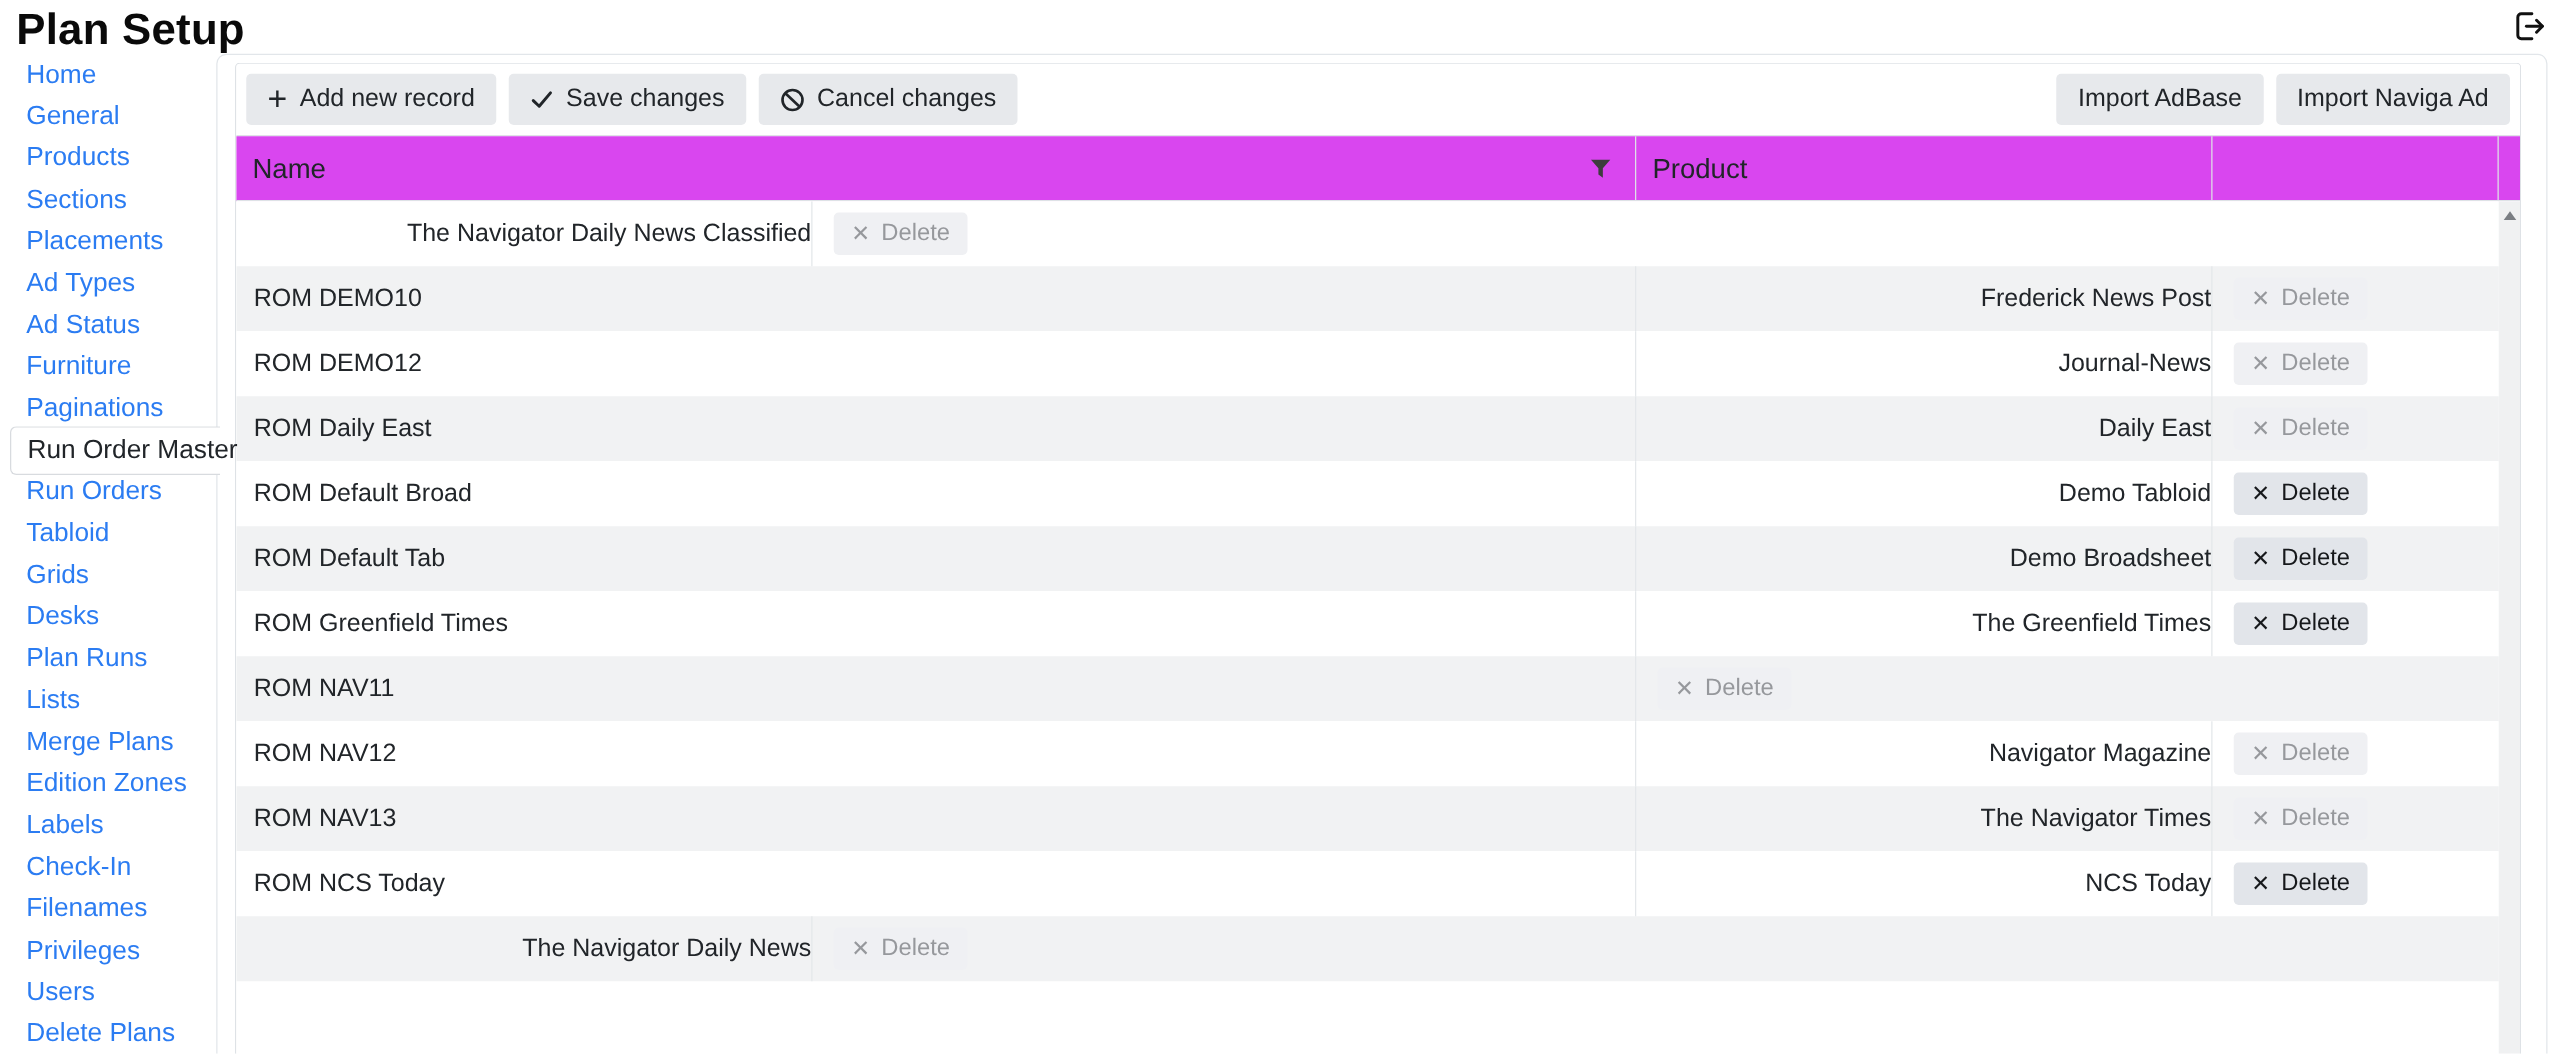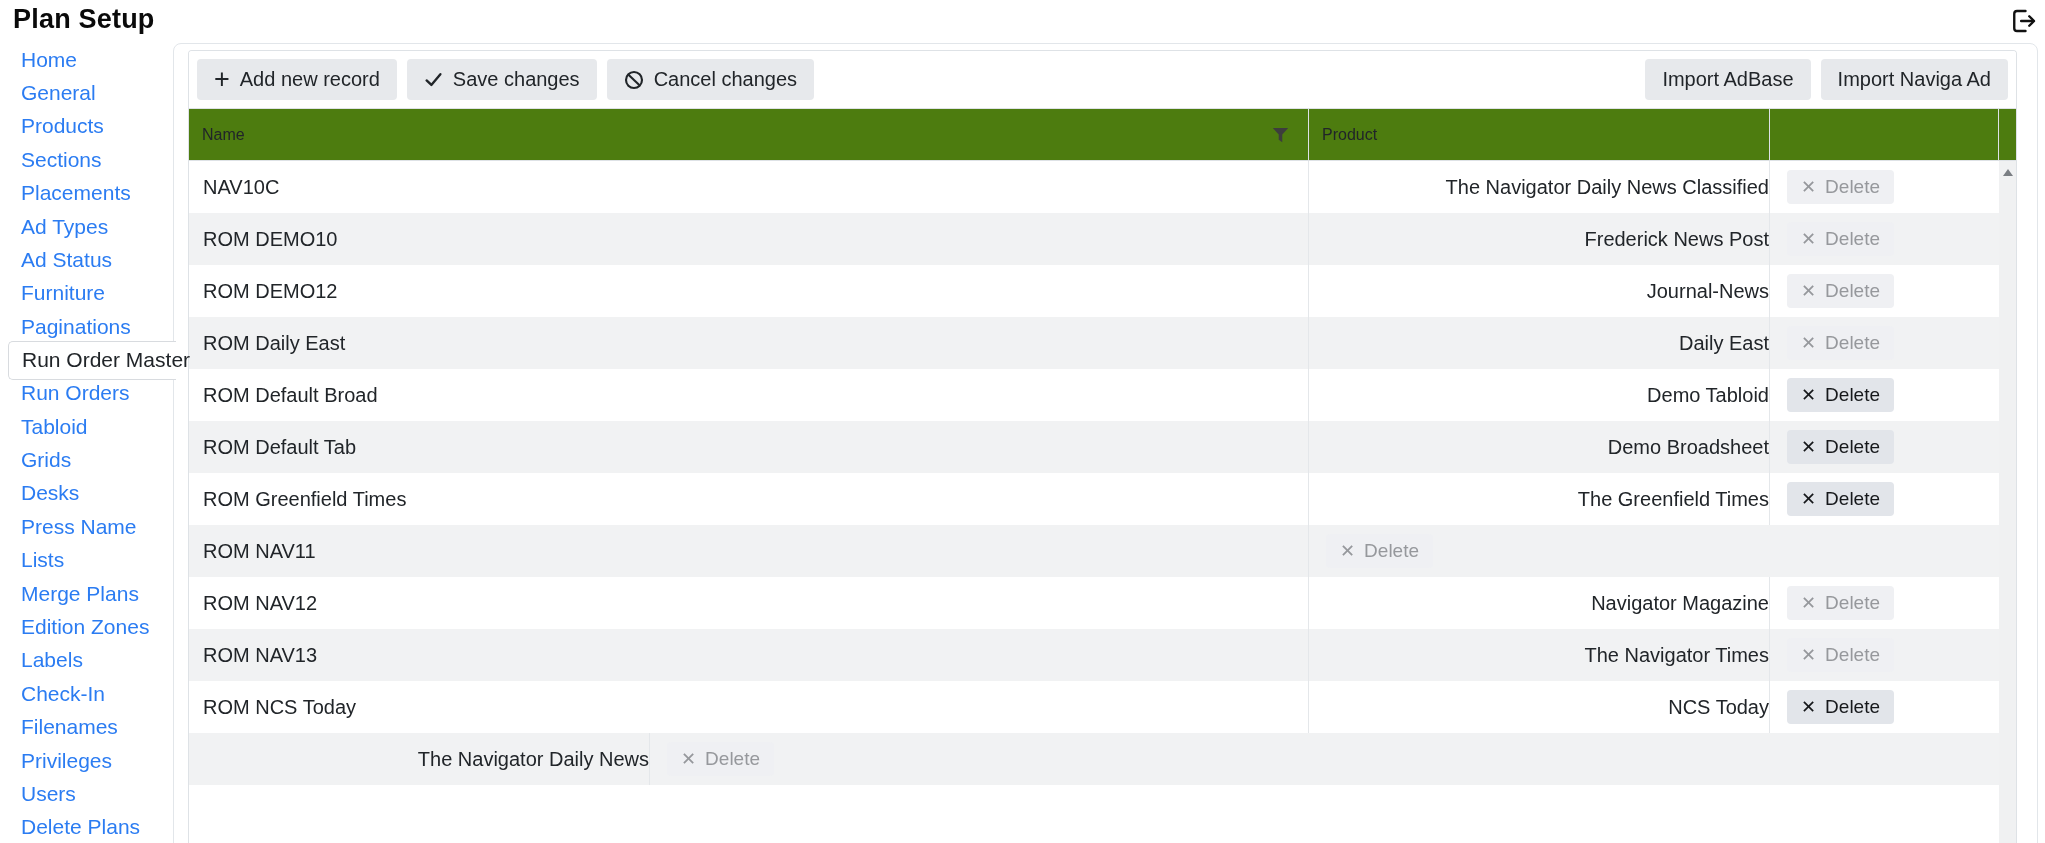--- a/index.html
+++ b/index.html
@@ -3,21 +3,21 @@
 <meta charset="utf-8">
 <style>
   * { margin:0; padding:0; box-sizing:border-box; }
   html,body { background:#fff; }
   .page {
     position:relative; width:2045px; height:843px; overflow:hidden;
     font-family:"Liberation Sans","DejaVu Sans",sans-serif; color:#212529; background:#fff;
   }
   
   .topbar { position:absolute; left:0; top:0; width:100%; height:43px; z-index:6; }
-  .app-title { position:absolute; left:13px; top:4px; font-size:27px; font-weight:700; color:#0a0a0a; letter-spacing:.2px; }
+  .app-title { position:absolute; left:13px; top:4px; font-size:35px; font-weight:700; color:#0a0a0a; letter-spacing:.2px; }
   .signout { position:absolute; right:7px; top:6px; width:30px; height:30px; cursor:pointer; background:none; border:none; }
   .signout svg { width:30px; height:30px; display:block; }
   
   .sidebar { position:absolute; left:0; top:43px; bottom:0; width:173px; z-index:5; overflow:visible; }
   .sb-item {
     height:33.4px; display:flex; align-items:center; padding-left:21px;
     font-size:21px; color:#2b7cf2; cursor:pointer; white-space:nowrap;
   }
   .sb-item.selected {
     background:#fff; color:#212529; cursor:default;
@@ -38,21 +38,21 @@
   .toolbar { display:flex; align-items:center; gap:10px; padding:8px; border-bottom:1px solid #dee2e6; background:#fff; flex:0 0 auto; }
   .tb-spacer { flex:1; }
   .btn {
     display:inline-flex; align-items:center; gap:10px; height:41px; padding:0 17px;
     background:#e7e9ec; color:#212529; border:none; border-radius:4px;
     font-family:inherit; font-size:20px; cursor:pointer; white-space:nowrap;
   }
   .btn .ico-plus { font-size:27px; font-weight:400; line-height:0; margin-top:-2px; }
   .btn svg { display:block; }
   
-  .ghead { display:flex; height:52px; background:#4d7c0f; border-bottom:1px solid #dee2e6; flex:0 0 auto; font-size:16px; color:#212529; }
+  .ghead { display:flex; height:52px; background:#d946ef; border-bottom:1px solid #dee2e6; flex:0 0 auto; font-size:22px; color:#212529; }
   .hcell { display:flex; align-items:center; padding-left:13px; position:relative; }
   .hcell.c-name { width:1120px; border-right:1px solid #dee2e6; }
   .hcell.c-product { width:461px; border-right:1px solid #dee2e6; }
   .hcell.c-actions { width:229px; border-right:1px solid #dee2e6; }
   .hcell.c-filler { flex:1; padding:0; }
   .filter-btn { position:absolute; right:14px; top:50%; transform:translateY(-50%); background:none; border:none; cursor:pointer; padding:4px; line-height:0; }
   
   .gbody { position:relative; flex:1; background:#fff; overflow:hidden; }
   .grow { display:flex; height:52px; width:calc(100% - 17px); background:#fff; font-size:20px; }
   .grow:nth-child(even) { background:#f1f2f3; }
@@ -127,21 +127,21 @@
       <div class="sb-item">
         <span>Tabloid</span>
       </div>
       <div class="sb-item">
         <span>Grids</span>
       </div>
       <div class="sb-item">
         <span>Desks</span>
       </div>
       <div class="sb-item">
-        <span>Press Name</span>
+        <span>Plan Runs</span>
       </div>
       <div class="sb-item">
         <span>Lists</span>
       </div>
       <div class="sb-item">
         <span>Merge Plans</span>
       </div>
       <div class="sb-item">
         <span>Edition Zones</span>
       </div>
@@ -210,23 +210,20 @@
         </div>
         <div class="hcell c-product">
           <span>Product</span>
         </div>
         <div class="hcell c-actions"></div>
         <div class="hcell c-filler"></div>
       </div>
 
       <div class="gbody">
         <div class="grow">
-            <div class="gcell c-name">
-              <span>NAV10C</span>
-            </div>
             <div class="gcell c-product">
               <span>The Navigator Daily News Classified</span>
             </div>
             <div class="gcell c-actions">
               <button class="btn-del">
                 <span class="x">✕</span>
                 <span>Delete</span>
               </button>
             </div>
           </div>

